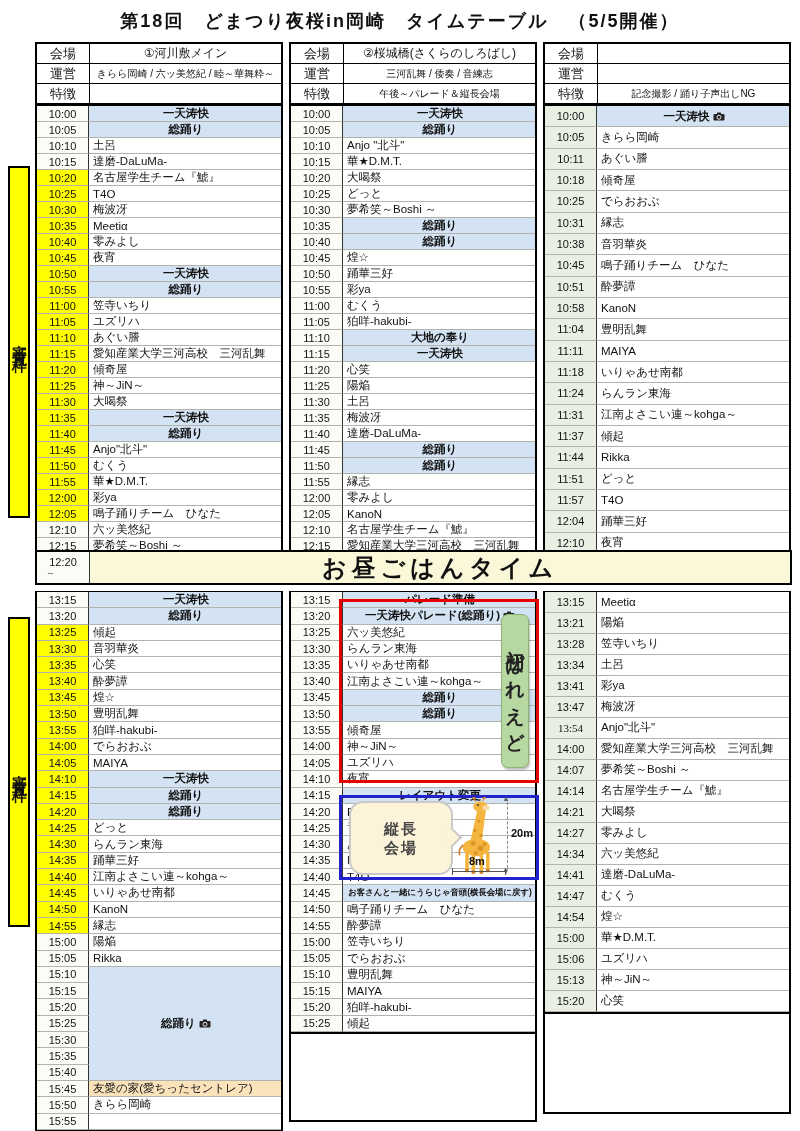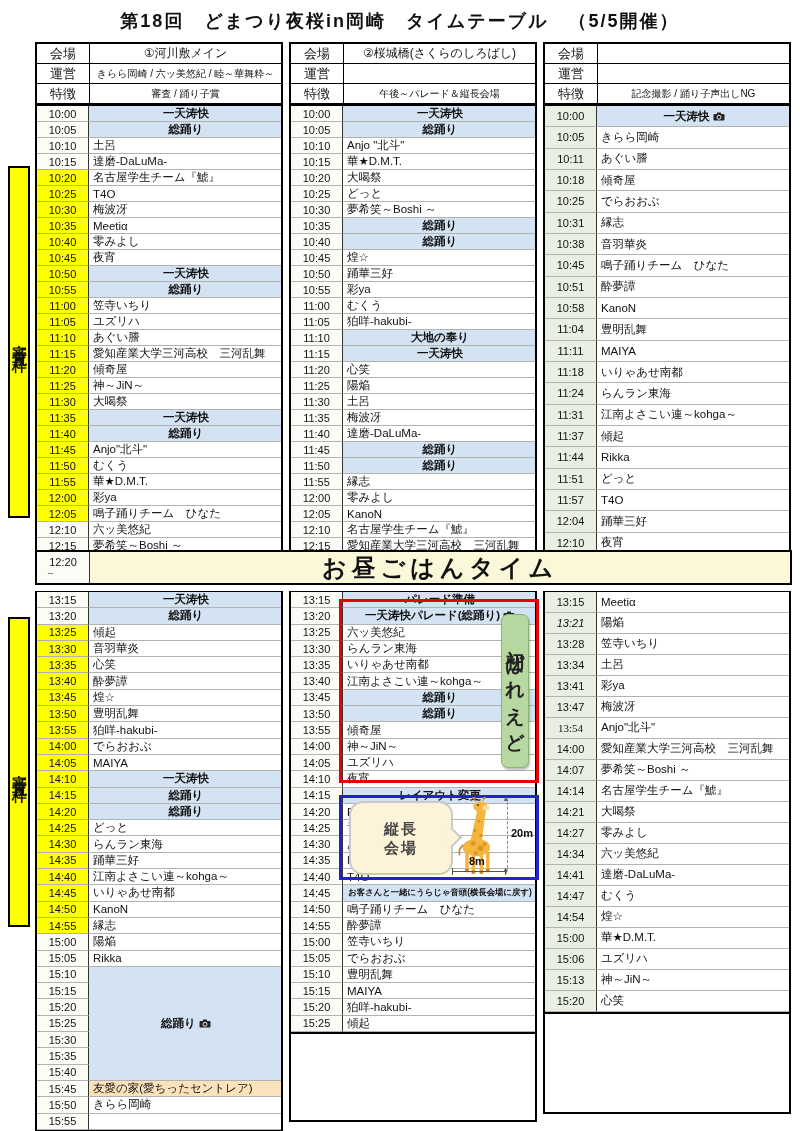--- a/index.html
+++ b/index.html
@@ -88,21 +88,20 @@
       <div class="vrow">
           <div class="vlabel">会場</div>
           <div class="vval vname">①河川敷メイン</div>
         </div>
       <div class="vrow">
           <div class="vlabel">運営</div>
           <div class="vval">きらら岡崎 / 六ッ美悠紀 / 睦～華舞粋～</div>
         </div>
       <div class="vrow">
           <div class="vlabel">特徴</div>
-          <div class="vval">審査 / 踊り子賞</div>
         </div>
     </div>
     <div class="grid" style="grid-auto-rows: 16px;">
         <div class="tc" style="grid-area: 1 / 1;">10:00</div>
         <div class="nc ev" style="grid-area: 1 / 2;">
           <span>一天涛快</span>
         </div>
         <div class="tc" style="grid-area: 2 / 1;">10:05</div>
         <div class="nc ev" style="grid-area: 2 / 2;">
           <span>総踊り</span>
@@ -337,20 +336,21 @@
   </div>
 
   <div class="vcol" style="left:289px">
     <div class="vhead">
       <div class="vrow">
           <div class="vlabel">会場</div>
           <div class="vval vname">②桜城橋(さくらのしろばし)</div>
         </div>
       <div class="vrow">
           <div class="vlabel">運営</div>
+          <div class="vval">三河乱舞 / 倭奏 / 音練志</div>
         </div>
       <div class="vrow">
           <div class="vlabel">特徴</div>
           <div class="vval">午後～パレード＆縦長会場</div>
         </div>
     </div>
     <div class="grid" style="grid-auto-rows: 16px;">
         <div class="tc" style="grid-area: 1 / 1;">10:00</div>
         <div class="nc ev" style="grid-area: 1 / 2;">
           <span>一天涛快</span>
@@ -686,21 +686,21 @@
         <div class="nc" style="grid-area: 21 / 2;">
           <span>夜宵</span>
         </div>
       </div>
     <div style="height:35px"></div>
     <div class="grid" style="grid-auto-rows: 21px;">
         <div class="tc g3" style="grid-area: 1 / 1;">13:15</div>
         <div class="nc" style="grid-area: 1 / 2;">
           <span>Meetiα</span>
         </div>
-        <div class="tc g3" style="grid-area: 2 / 1; font-style: italic;">13:21</div>
+        <div class="tc g3" style="grid-area: 2 / 1;">13:21</div>
         <div class="nc" style="grid-area: 2 / 2;">
           <span>陽焔</span>
         </div>
         <div class="tc g3" style="grid-area: 3 / 1;">13:28</div>
         <div class="nc" style="grid-area: 3 / 2;">
           <span>笠寺いちり</span>
         </div>
         <div class="tc g3" style="grid-area: 4 / 1;">13:34</div>
         <div class="nc" style="grid-area: 4 / 2;">
           <span>土呂</span>

